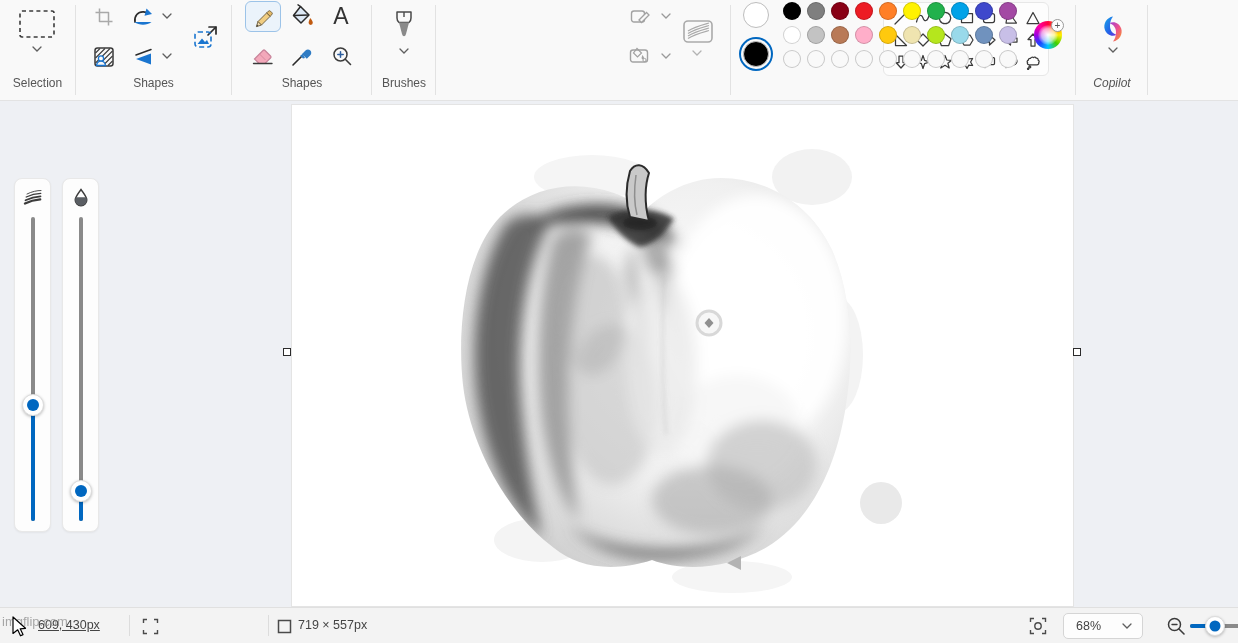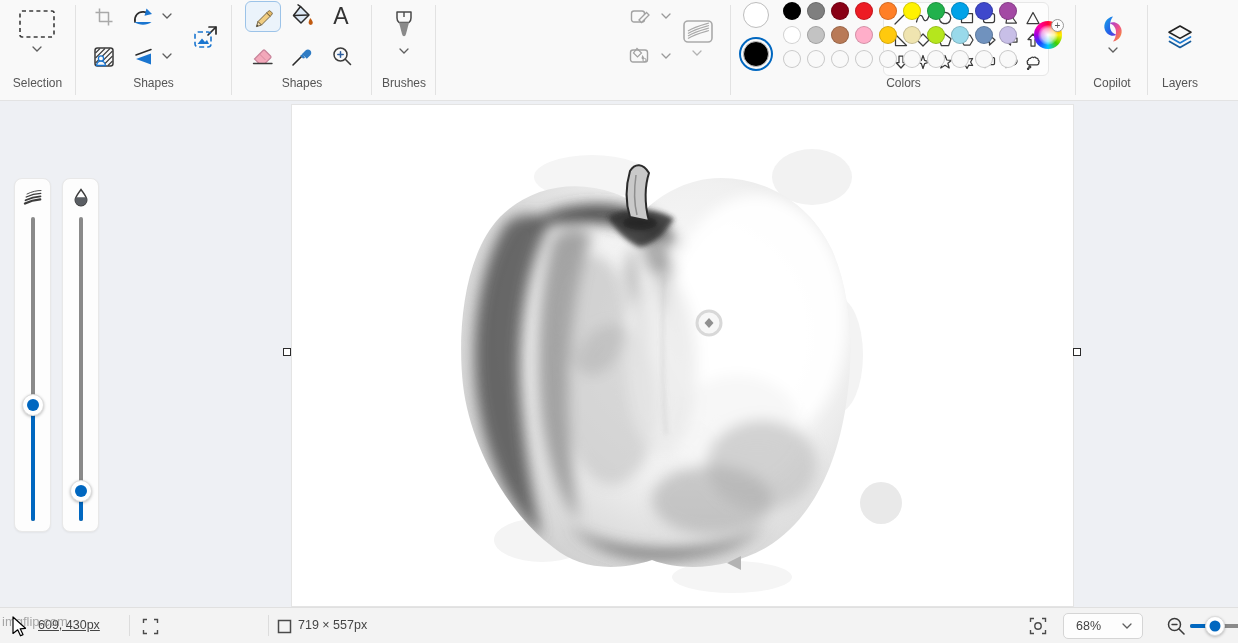--- a/index.html
+++ b/index.html
@@ -389,25 +389,24 @@
           <div class="swatch empty" style="left: 124px; top: 50px;"></div>
           <div class="swatch empty" style="left: 148px; top: 50px;"></div>
           <div class="swatch empty" style="left: 172px; top: 50px;"></div>
           <div class="swatch empty" style="left: 196px; top: 50px;"></div>
           <div class="swatch empty" style="left: 220px; top: 50px;"></div>
           <div class="swatch empty" style="left: 244px; top: 50px;"></div>
           <div class="swatch empty" style="left: 268px; top: 50px;"></div>
         </div>
       <div class="color-wheel" style="left:303px;top:21px;"></div>
       <div class="wheel-plus" style="left:320px;top:19px;">+</div>
-      <div class="group-label">Colors</div>
     </div>
     <div class="tb-sep" style="left:1075px;"></div>
 
-    <div class="tb-group" style="left:1076px;width:72px;">
+    <div class="tb-group" style="left:1076px;width:72px;font-style:italic;">
       <div class="icon-btn" style="left:21px;top:13px;width:32px;height:32px;">
         <svg width="28" height="28" viewBox="0 0 28 28">
           <defs>
             <linearGradient id="cpg1" x1="0" y1="0" x2="1" y2="1">
               <stop offset="0" stop-color="#19a6e8"></stop>
                 <stop offset="0.6" stop-color="#2460e8"></stop>
                 <stop offset="1" stop-color="#7a2bd8"></stop>
             </linearGradient>
             <linearGradient id="cpg2" x1="1" y1="1" x2="0" y2="0">
               <stop offset="0" stop-color="#f6a21d"></stop>
@@ -421,30 +420,20 @@
       </div>
       <div class="icon-btn" style="left:27px;top:43px;width:20px;height:14px;">
         <svg class="chev" width="10" height="6" viewBox="0 0 10 6">
             <path d="M1 1 L5 5 L9 1" fill="none" stroke="#5f5f5f" stroke-width="1.3" stroke-linecap="round"></path>
           </svg>
       </div>
       <div class="group-label">Copilot</div>
     </div>
     <div class="tb-sep" style="left:1147px;"></div>
 
-    <div class="tb-group" style="left:1148px;width:64px;">
-      <div class="icon-btn" style="left:16px;top:21px;width:32px;height:32px;">
-        <svg width="28" height="28" viewBox="0 0 28 28">
-          <path d="M14 3 L25 9.2 L14 15.4 L3 9.2 Z" fill="none" stroke="#222" stroke-width="1.6" stroke-linejoin="round"></path>
-          <path d="M3.5 14 L14 20 L24.5 14" fill="none" stroke="#1c79d0" stroke-width="1.7" stroke-linecap="round" stroke-linejoin="round"></path>
-          <path d="M3.5 18.5 L14 24.5 L24.5 18.5" fill="none" stroke="#155a9a" stroke-width="1.7" stroke-linecap="round" stroke-linejoin="round"></path>
-        </svg>
-      </div>
-      <div class="group-label">Layers</div>
-    </div>
   </div>
 
   <div class="workspace">
 
     <div class="slider-card" style="left:14px;top:77px;">
       <svg width="20" height="16" viewBox="0 0 20 16" style="position:absolute;left:8px;top:10px;">
         <g stroke="#3b3b3b" fill="none" stroke-linecap="round">
           <path d="M4 5 C9 2.5 14 1.5 18 1.5" stroke-width="0.9"></path>
           <path d="M3.2 8 C8.5 5.5 13.5 4.5 17.8 4.3" stroke-width="1.3"></path>
           <path d="M2.5 11.2 C8 8.6 13 7.6 17.5 7.3" stroke-width="1.8"></path>

